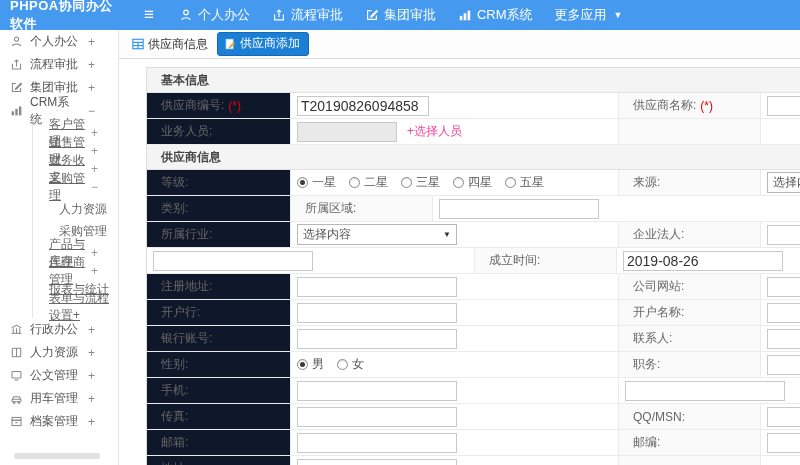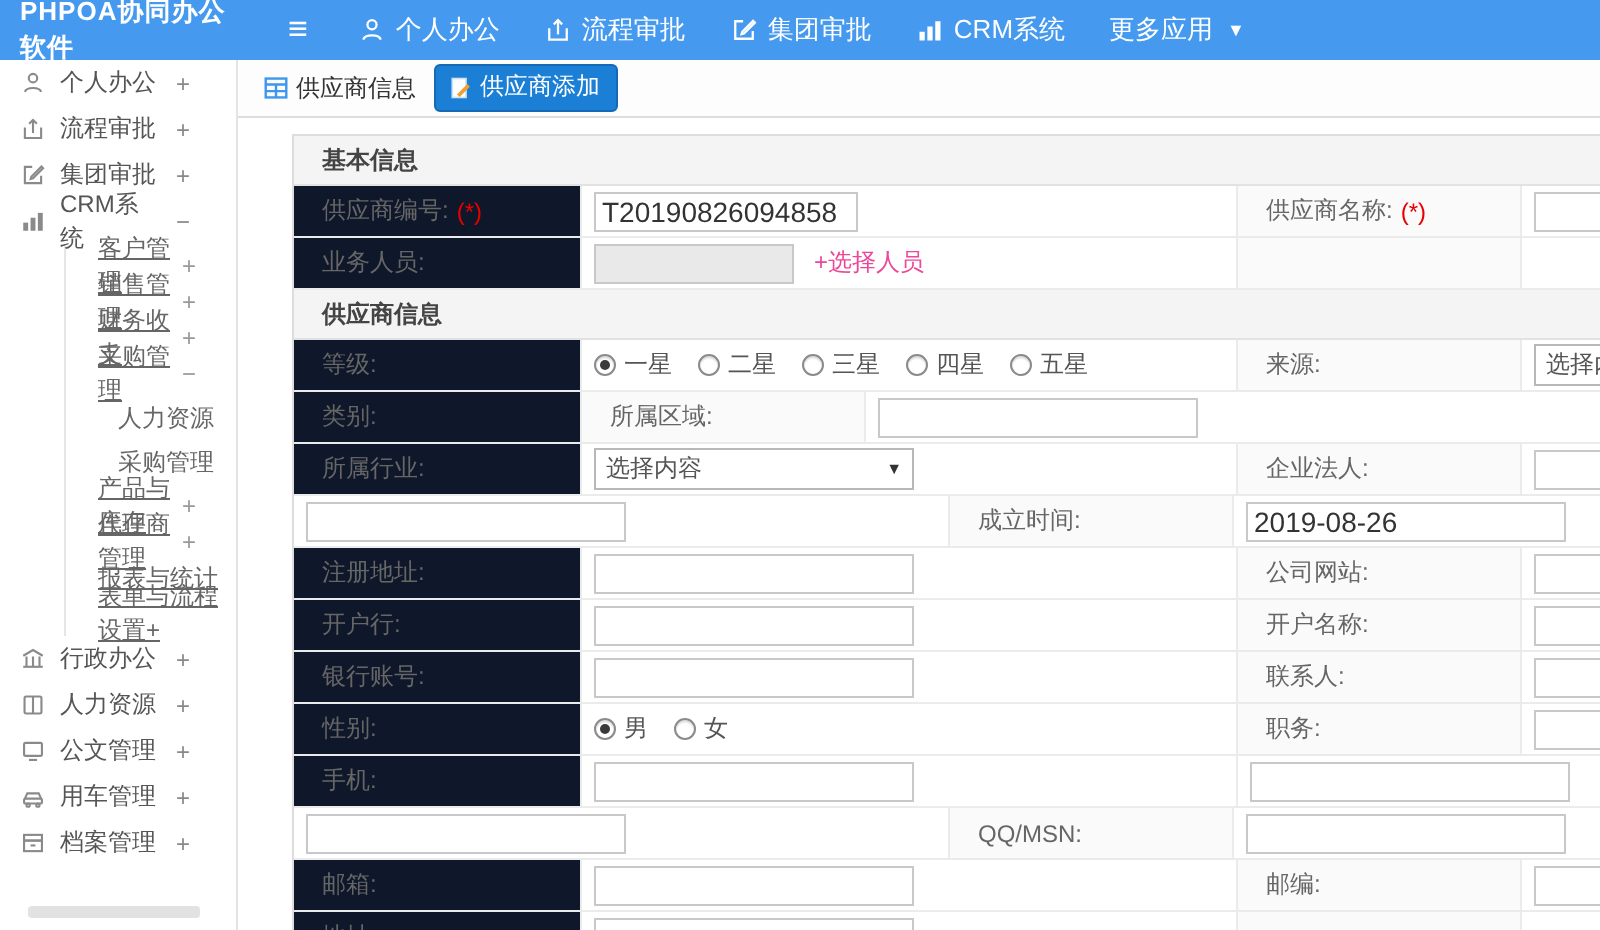--- a/index.html
+++ b/index.html
@@ -510,20 +510,23 @@
               </div>
             <div class="cell fcell">
                 <input class="txt" value="" style="">
               </div>
             <div class="cell fcell2">
                 <input class="txt" value="" style="">
               </div>
           </div>
 
           <div class="frow">
+            <div class="cell lcell">
+                <span>传真:</span>
+              </div>
             <div class="cell fcell">
                 <input class="txt" value="" style="">
               </div>
             <div class="cell lcell2">
                 <span>QQ/MSN:</span>
               </div>
             <div class="cell fcell2">
                 <input class="txt" value="" style="">
               </div>
           </div>

